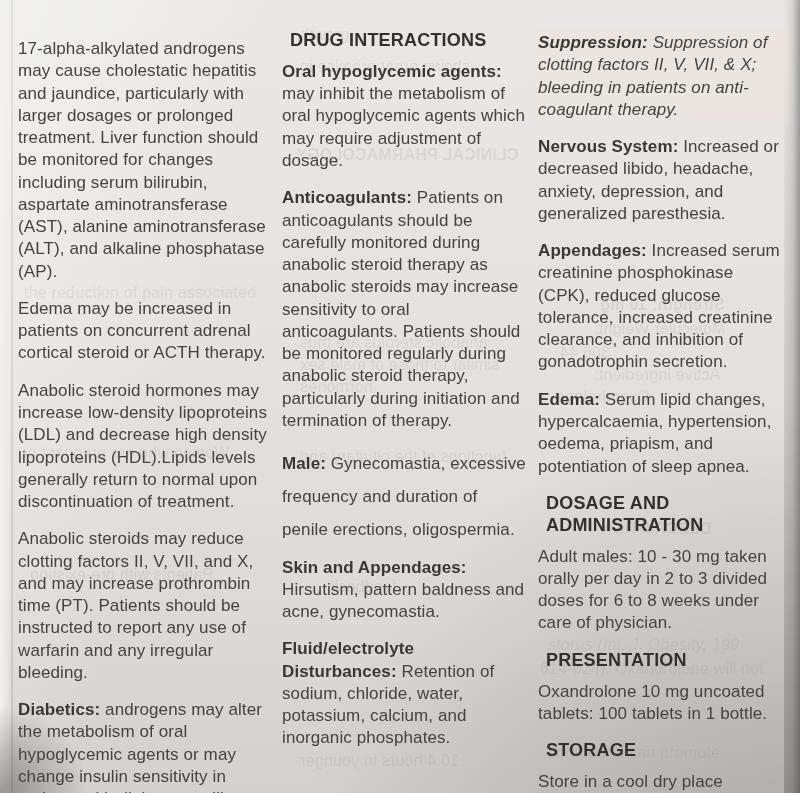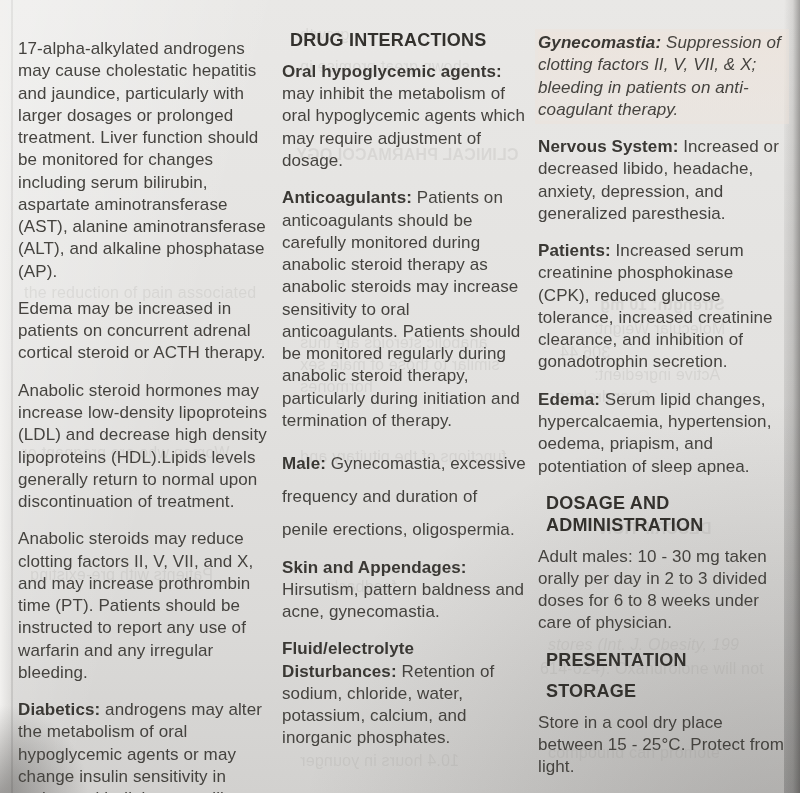--- a/index.html
+++ b/index.html
@@ -106,27 +106,28 @@
       </div>
       <div class="col col1">
         <h3 class="hd">DRUG INTERACTIONS</h3>
         <p class="para"><b class="lead">Oral hypoglycemic agents:</b> <span>may inhibit the metabolism of oral hypoglycemic agents which may require adjustment of dosage.</span></p>
         <p class="para"><b class="lead">Anticoagulants:</b> <span>Patients on anticoagulants should be carefully monitored during anabolic steroid therapy as anabolic steroids may increase sensitivity to oral anticoagulants. Patients should be monitored regularly during anabolic steroid therapy, particularly during initiation and termination of therapy.</span></p>
         <p class="para spaced"><b class="lead">Male:</b> <span>Gynecomastia, excessive frequency and duration of penile erections, oligospermia.</span></p>
         <p class="para"><b class="lead">Skin and Appendages:</b> <span>Hirsutism, pattern baldness and acne, gynecomastia.</span></p>
         <p class="para"><b class="lead">Fluid/electrolyte Disturbances:</b> <span>Retention of sodium, chloride, water, potassium, calcium, and inorganic phosphates.</span></p>
       </div>
       <div class="col col2">
-        <p class="para italic highlight"><b class="lead">Gynecomastia:</b> <span>Suppression of clotting factors II, V, VII, &amp; X; bleeding in patients on anti-coagulant therapy.</span></p>
+        <p class="para italic highlight"><b class="lead">Suppression:</b> <span>Suppression of clotting factors II, V, VII, &amp; X; bleeding in patients on anti-coagulant therapy.</span></p>
         <p class="para"><b class="lead">Nervous System:</b> <span>Increased or decreased libido, headache, anxiety, depression, and generalized paresthesia.</span></p>
-        <p class="para"><b class="lead">Patients:</b> <span>Increased serum creatinine phosphokinase (CPK), reduced glucose tolerance, increased creatinine clearance, and inhibition of gonadotrophin secretion.</span></p>
+        <p class="para"><b class="lead">Appendages:</b> <span>Increased serum creatinine phosphokinase (CPK), reduced glucose tolerance, increased creatinine clearance, and inhibition of gonadotrophin secretion.</span></p>
         <p class="para"><b class="lead">Edema:</b> <span>Serum lipid changes, hypercalcaemia, hypertension, oedema, priapism, and potentiation of sleep apnea.</span></p>
         <h3 class="hd">DOSAGE AND ADMINISTRATION</h3>
         <p class="para"><span>Adult males: 10 - 30 mg taken orally per day in 2 to 3 divided doses for 6 to 8 weeks under care of physician.</span></p>
         <h3 class="hd">PRESENTATION</h3>
+        <p class="para"><span>Oxandrolone 10 mg uncoated tablets: 100 tablets in 1 bottle.</span></p>
         <h3 class="hd">STORAGE</h3>
         <p class="para"><span>Store in a cool dry place between 15 - 25°C. Protect from light.</span></p>
       </div>
     </div>
   <div class="edge-left"></div>
   <div class="crease-left"></div>
   <div class="edge-right"></div>
   <div class="corner-shadow"></div>
 </div>
 

